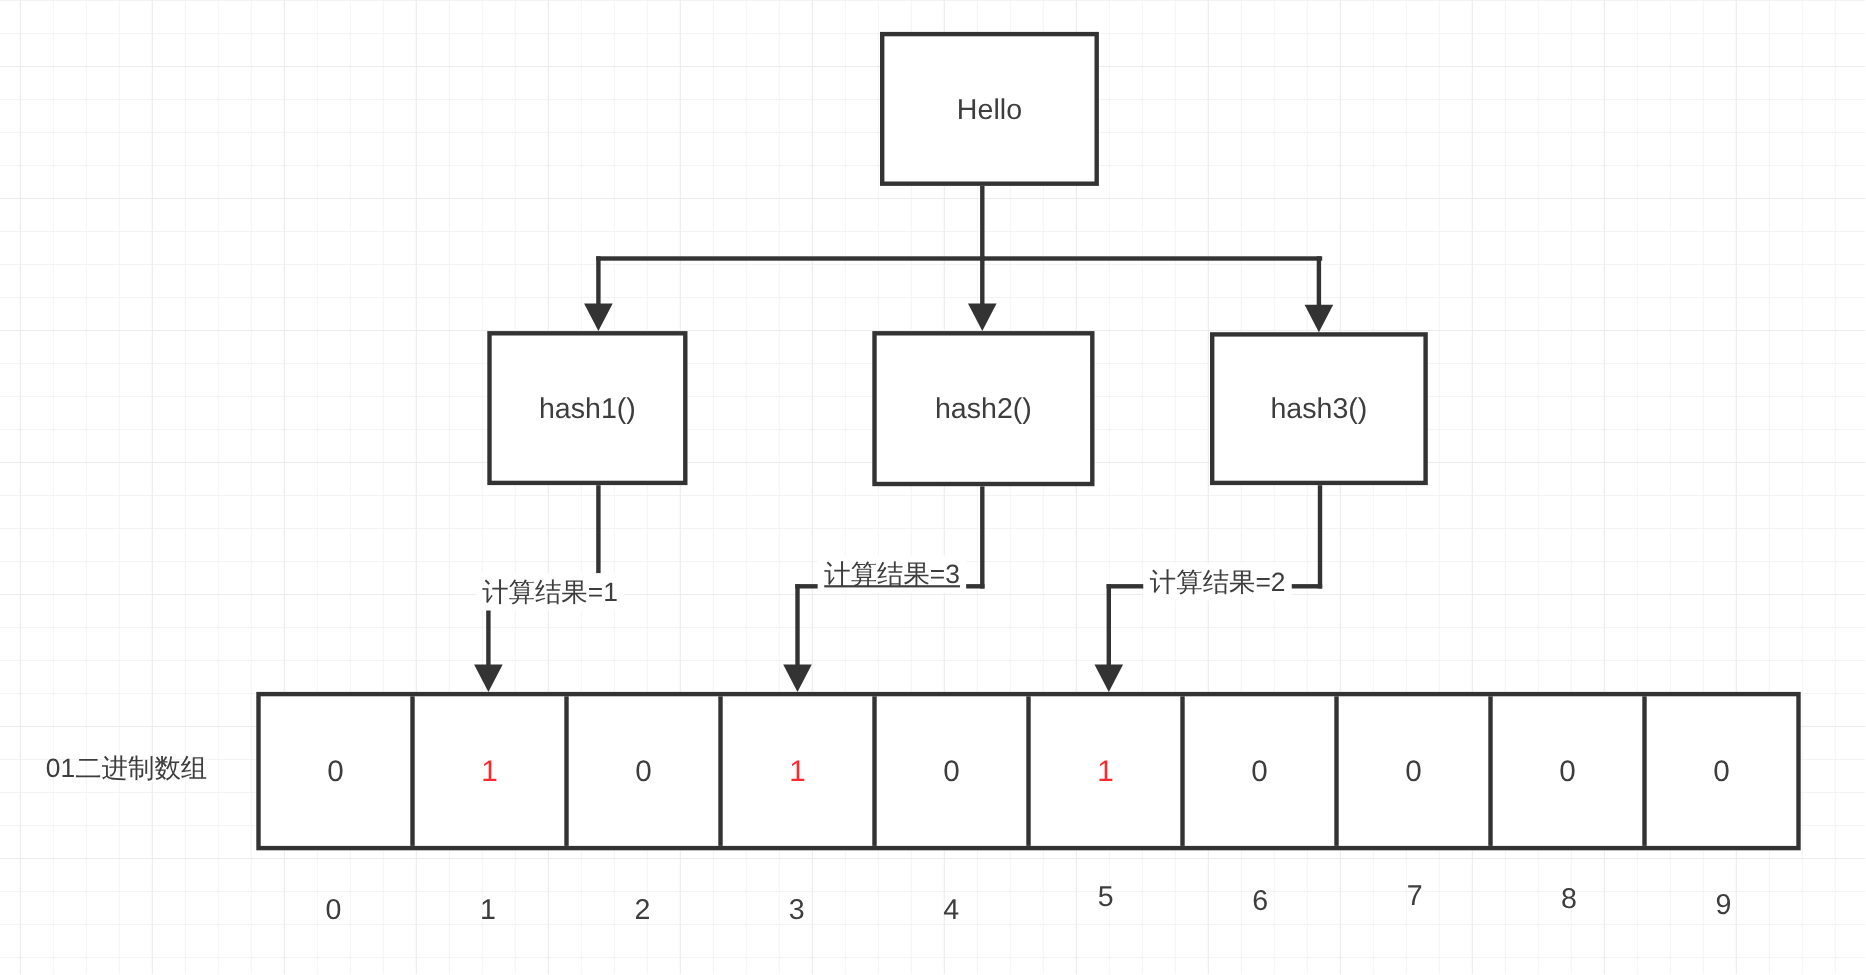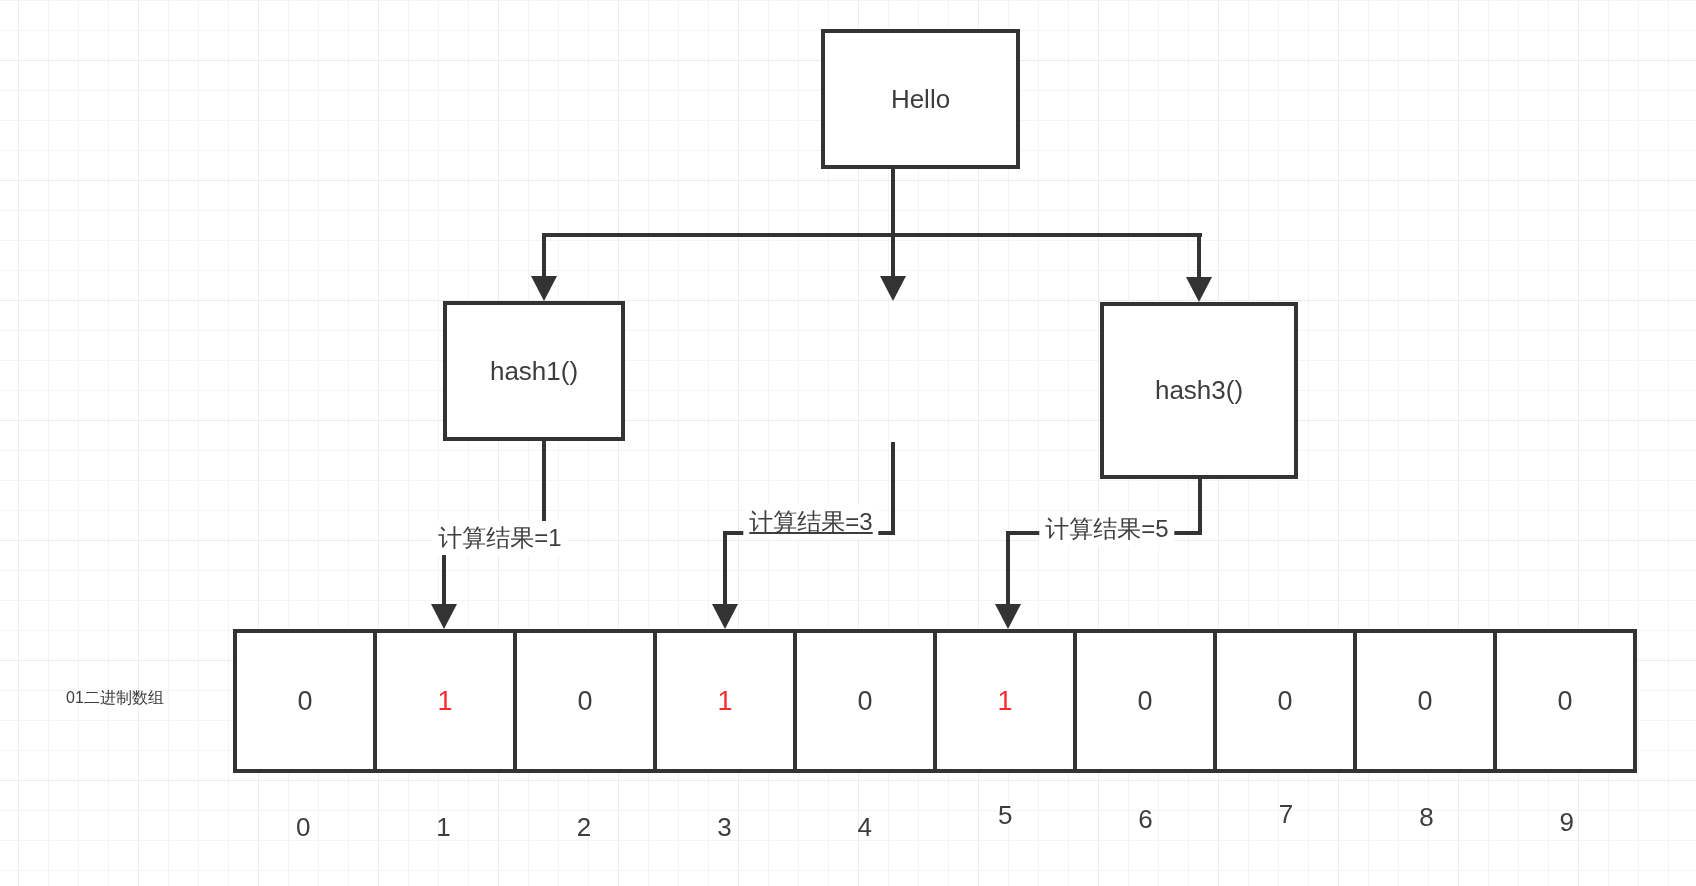--- a/index.html
+++ b/index.html
@@ -38,48 +38,51 @@
     background:#ffffff; z-index:3;
   }
   .bit-cell {
     flex:1; display:flex; align-items:center; justify-content:center;
     font-size:27px; color:var(--text); box-sizing:border-box;
   }
   .bit-cell + .bit-cell { border-left:4px solid var(--line); }
   .bit-cell.highlight { color:var(--highlight); }
   .array-caption {
     position:absolute; left:115px; top:698px; transform:translate(-50%,-50%);
-    font-size:16px; color:var(--text); white-space:nowrap; z-index:3;
+    font-size:24px; color:var(--text); white-space:nowrap; z-index:3;
   }
   .index-label {
     position:absolute; transform:translate(-50%,-50%);
     font-size:26px; color:var(--text); z-index:3;
   }
 </style>
 </head>
 <body>
 
 <div class="canvas">
 
-  <div class="box" style="left:821px; top:29px; width:199px; height:140px;">
+  <div class="box" style="left:800px; top:29px; width:199px; height:140px;">
     <span class="box-label">Hello</span>
   </div>
 
   <div class="box" style="left:443px; top:301px; width:182px; height:140px;">
     <span class="box-label">hash1()</span>
   </div>
 
+  <div class="box" style="left:793px; top:301px; width:202px; height:141px;">
+    <span class="box-label">hash2()</span>
+  </div>
 
-  <div class="box" style="left:1100px; top:302px; width:198px; height:177px;">
+  <div class="box" style="left:1100px; top:302px; width:198px; height:139px;">
     <span class="box-label">hash3()</span>
   </div>
 
   <span class="result-label" style="left:500px; top:538px;">计算结果=1</span>
   <span class="result-label" style="left:811px; top:522px;text-decoration:underline;">计算结果=3</span>
-  <span class="result-label" style="left:1107px; top:529px;">计算结果=5</span>
+  <span class="result-label" style="left:1107px; top:529px;">计算结果=2</span>
 
   <span class="array-caption">01二进制数组</span>
   <div class="bit-array" id="bit-array">
       <div class="bit-cell">
         <span>0</span>
       </div>
       <div class="bit-cell highlight">
         <span>1</span>
       </div>
       <div class="bit-cell">

